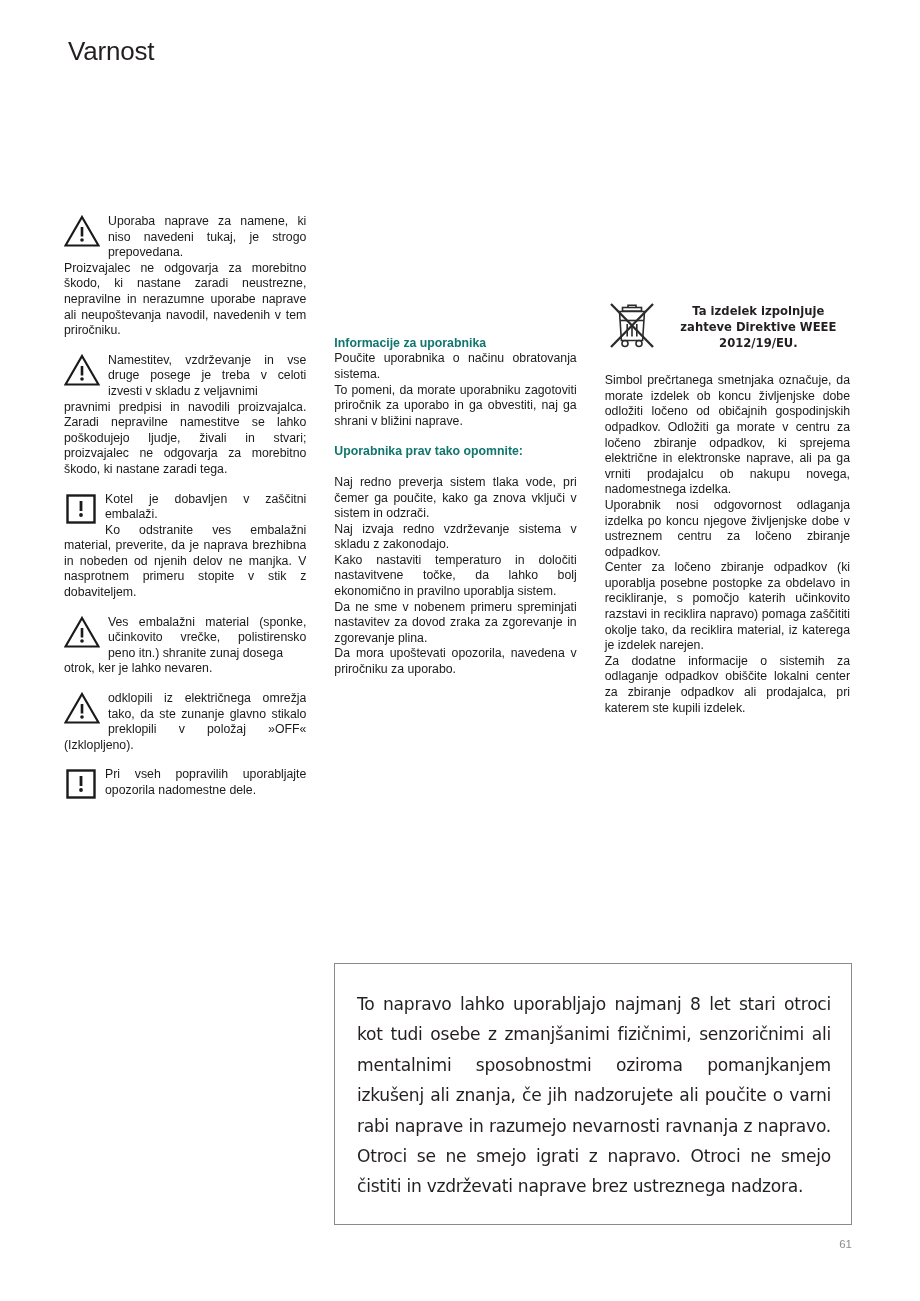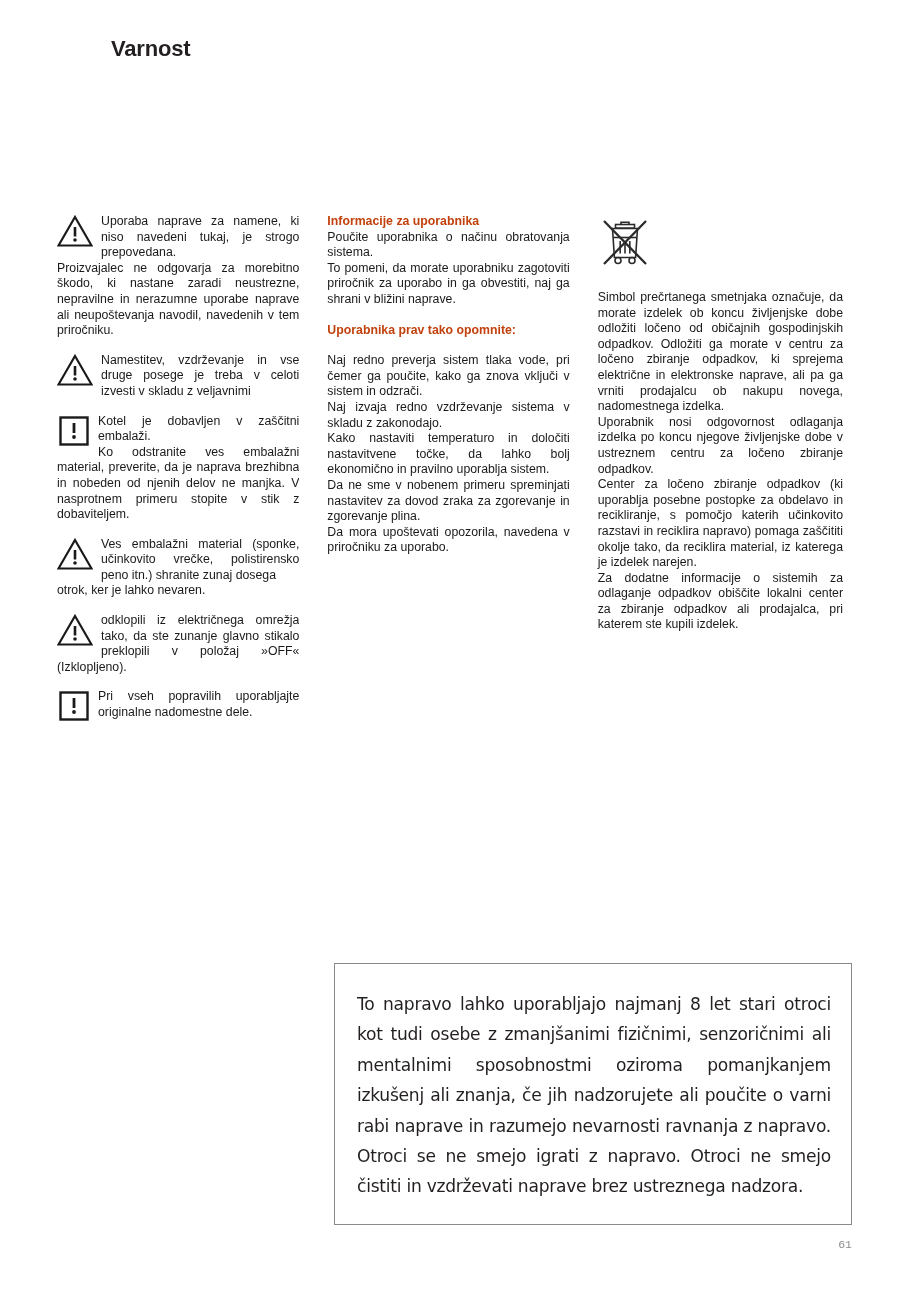--- a/index.html
+++ b/index.html
@@ -20,25 +20,24 @@
     position: absolute;
     inset: 0;
   }
 
   
   .running-head {
     position: absolute;
     left: 68px;
     top: 36px;
     font-family: "Liberation Sans", sans-serif;
-    font-weight: bold;
-    font-size: 22px;
+    font-weight: normal;
+    font-size: 26px;
     letter-spacing: -0.2px;
     color: #231f20;
-    margin-left: 43px;
   }
 
   
   .section-title-wrap {
     position: absolute;
     left: 68px;
     top: 160px;
     width: 784px;
   }
   .section-title {
@@ -54,25 +53,26 @@
   }
   .section-rule {
     margin-top: 4px;
     border-top: 1px solid #6f6f6f;
     width: 784px;
   }
 
   
   .columns {
     position: absolute;
-    left: 57px;
+    left: 64px;
     top: 214px;
     width: 786px;
     display: flex;
     gap: 28px;
+    align-items: center;
   }
   .col {
     width: 247px;
   }
   .col-3 { width: 250px; }
 
   .body-text {
     font-family: "Liberation Sans", sans-serif;
     font-size: 12.3px;
     line-height: 15.6px;
@@ -101,21 +101,21 @@
     margin: 2px 9px 0 2px;
   }
   .icon-float svg { display: block; }
 
   
   .sub-head {
     font-family: "Liberation Sans", sans-serif;
     font-weight: bold;
     font-size: 12.3px;
     line-height: 15.6px;
-    color: #c2410c;
+    color: #0f766e;
   }
   .gap-sm { height: 15px; }
 
   
   .weee-row {
     display: flex;
     align-items: flex-start;
     gap: 8px;
     margin-bottom: 18px;
   }
@@ -182,21 +182,21 @@
     color: #231f20;
     letter-spacing: -0.25px;
   }
   .notice-text p { margin: 0; }
 
   
   .folio {
     position: absolute;
     right: 68px;
     top: 1238px;
-    font-family: Liberation Mono, monospace;
+    font-family: Liberation Sans, sans-serif;
     font-size: 11.5px;
     color: #8d8d8d;
   }
 </style>
 </head>
 <body>
 
 <div class="page">
 
   <div class="running-head">Varnost</div>
@@ -220,20 +220,21 @@
 
       <div class="warn-block" style="margin-top:8px;">
         <span class="icon-float">
           <svg viewBox="0 0 36 32" width="36" height="32">
             <path d="M18 2 L34.5 30.5 L1.5 30.5 Z" fill="none" stroke="#1a1a1a" stroke-width="2.2" stroke-linejoin="miter"></path>
             <rect x="16.7" y="12" width="2.6" height="9.5" fill="#1a1a1a"></rect>
             <circle cx="18" cy="25" r="1.8" fill="#1a1a1a"></circle>
           </svg>
         </span>
         <div class="body-text">Namestitev, vzdrževanje in vse druge posege je treba v celoti izvesti v skladu z veljavnimi</div>
+        <div class="body-text plain">pravnimi predpisi in navodili proizvajalca. Zaradi nepravilne namestitve se lahko poškodujejo ljudje, živali in stvari; proizvajalec ne odgovarja za morebitno škodo, ki nastane zaradi tega.</div>
       </div>
 
       <div class="warn-block" style="margin-top:4px;">
         <span class="icon-float sq">
           <svg viewBox="0 0 30 30" width="30" height="30">
             <rect x="1.5" y="1.5" width="27" height="27" fill="none" stroke="#1a1a1a" stroke-width="2.4"></rect>
             <rect x="13.6" y="7" width="2.8" height="10" fill="#1a1a1a"></rect>
             <circle cx="15" cy="21" r="1.9" fill="#1a1a1a"></circle>
           </svg>
         </span>
@@ -265,21 +266,21 @@
       </div>
 
       <div class="warn-block" style="margin-top:12px;">
         <span class="icon-float sq">
           <svg viewBox="0 0 30 30" width="30" height="30">
             <rect x="1.5" y="1.5" width="27" height="27" fill="none" stroke="#1a1a1a" stroke-width="2.4"></rect>
             <rect x="13.6" y="7" width="2.8" height="10" fill="#1a1a1a"></rect>
             <circle cx="15" cy="21" r="1.9" fill="#1a1a1a"></circle>
           </svg>
         </span>
-        <div class="body-text">Pri vseh popravilih uporabljajte originalne nadomestne dele.</div>
+        <div class="body-text">Pri vseh popravilih uporabljajte opozorila nadomestne dele.</div>
       </div>
 
     </div>
 
     <div class="col">
       <div class="sub-head">Informacije za uporabnika</div>
       <div class="body-text">Poučite uporabnika o načinu obratovanja sistema.</div>
       <div class="body-text">To pomeni, da morate uporabniku zagotoviti priročnik za uporabo in ga obvestiti, naj ga shrani v bližini naprave.</div>
 
       <div class="gap-sm"></div>
@@ -306,20 +307,21 @@
               <path d="M22.2 25 L22.2 37.5 M27 25 L27 37.5 M31.8 25 L31.8 37.5"></path>
               <circle cx="20" cy="44.5" r="3"></circle>
               <circle cx="34" cy="44.5" r="3"></circle>
             </g>
             <g stroke="#2b2b2b" stroke-width="2.3">
               <line x1="6" y1="5" x2="48" y2="48"></line>
               <line x1="48" y1="5" x2="6" y2="48"></line>
             </g>
           </svg>
         </span>
+        <div class="weee-caption">Ta izdelek izpolnjuje zahteve Direktive WEEE 2012/19/EU.</div>
       </div>
 
       <div class="body-text">Simbol prečrtanega smetnjaka označuje, da morate izdelek ob koncu življenjske dobe odložiti ločeno od običajnih gospodinjskih odpadkov. Odložiti ga morate v centru za ločeno zbiranje odpadkov, ki sprejema električne in elektronske naprave, ali pa ga vrniti prodajalcu ob nakupu novega, nadomestnega izdelka.</div>
       <div class="body-text">Uporabnik nosi odgovornost odlaganja izdelka po koncu njegove življenjske dobe v ustreznem centru za ločeno zbiranje odpadkov.</div>
       <div class="body-text">Center za ločeno zbiranje odpadkov (ki uporablja posebne postopke za obdelavo in recikliranje, s pomočjo katerih učinkovito razstavi in reciklira napravo) pomaga zaščititi okolje tako, da reciklira material, iz katerega je izdelek narejen.</div>
       <div class="body-text">Za dodatne informacije o sistemih za odlaganje odpadkov obiščite lokalni center za zbiranje odpadkov ali prodajalca, pri katerem ste kupili izdelek.</div>
     </div>
 
   </div>
 

